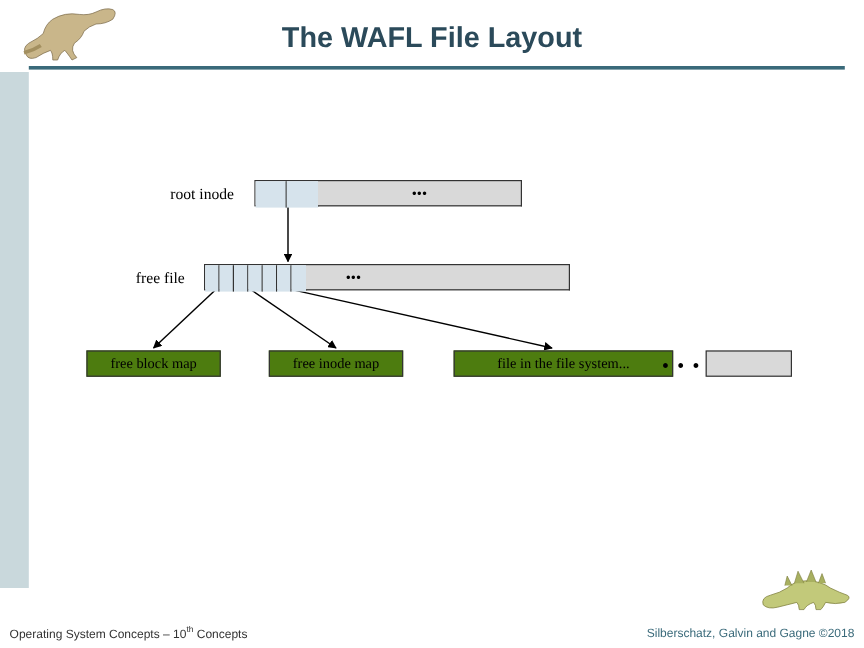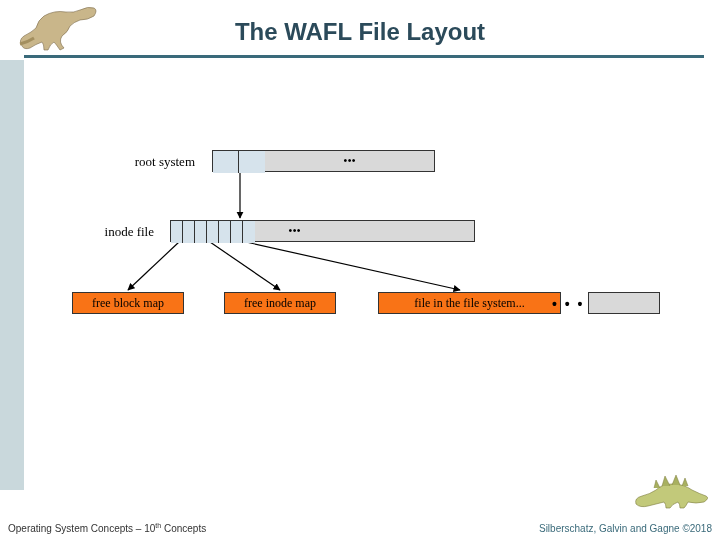--- a/index.html
+++ b/index.html
@@ -98,21 +98,21 @@
   .diagram {
     position: absolute;
     left: 0;
     top: 0;
     width: 720px;
     height: 540px;
   }
   .box {
     position: absolute;
     border: 1px solid #333;
-    background: #f97316;
+    background: #4d7c0f;
     display: flex;
     align-items: center;
     justify-content: center;
     font-size: 12px;
     font-family: "Times New Roman", serif;
     color: #000;
     text-align: center;
   }
   .graybox { background: #d9d9d9; }
   .cellrow {
@@ -167,30 +167,30 @@
         </marker>
       </defs>
 
       <line x1="240" y1="172" x2="240" y2="218" stroke="#000" stroke-width="1.2" marker-end="url(#arrow)"></line>
 
       <line x1="179" y1="242" x2="128" y2="290" stroke="#000" stroke-width="1.2" marker-end="url(#arrow)"></line>
       <line x1="210" y1="242" x2="280" y2="290" stroke="#000" stroke-width="1.2" marker-end="url(#arrow)"></line>
       <line x1="246" y1="242" x2="460" y2="290" stroke="#000" stroke-width="1.2" marker-end="url(#arrow)"></line>
     </svg>
 
-    <div class="label" style="left:120px; top:154px; width:75px;">root system</div>
+    <div class="label" style="left:120px; top:154px; width:75px;">root inode</div>
     <div class="cellrow" style="left:212px; top:150px; height:22px;">
       <div class="cell" style="width:26px;height:22px;"></div>
       <div class="cell" style="width:26px;height:22px;"></div>
     </div>
     <div class="box graybox" style="left:265px; top:150px; width:170px; height:22px; border-left:none;">
       <span>•••</span>
     </div>
 
-    <div class="label" style="left:84px; top:224px; width:70px;">inode file</div>
+    <div class="label" style="left:84px; top:224px; width:70px;">free file</div>
     <div class="cellrow" style="left:170px; top:220px; height:22px;">
       <div class="cell" style="width:12px;height:22px;"></div>
       <div class="cell" style="width:12px;height:22px;"></div>
       <div class="cell" style="width:12px;height:22px;"></div>
       <div class="cell" style="width:12px;height:22px;"></div>
       <div class="cell" style="width:12px;height:22px;"></div>
       <div class="cell" style="width:12px;height:22px;"></div>
       <div class="cell" style="width:12px;height:22px;"></div>
     </div>
     <div class="box graybox" style="left:255px; top:220px; width:220px; height:22px; border-left:none;">

